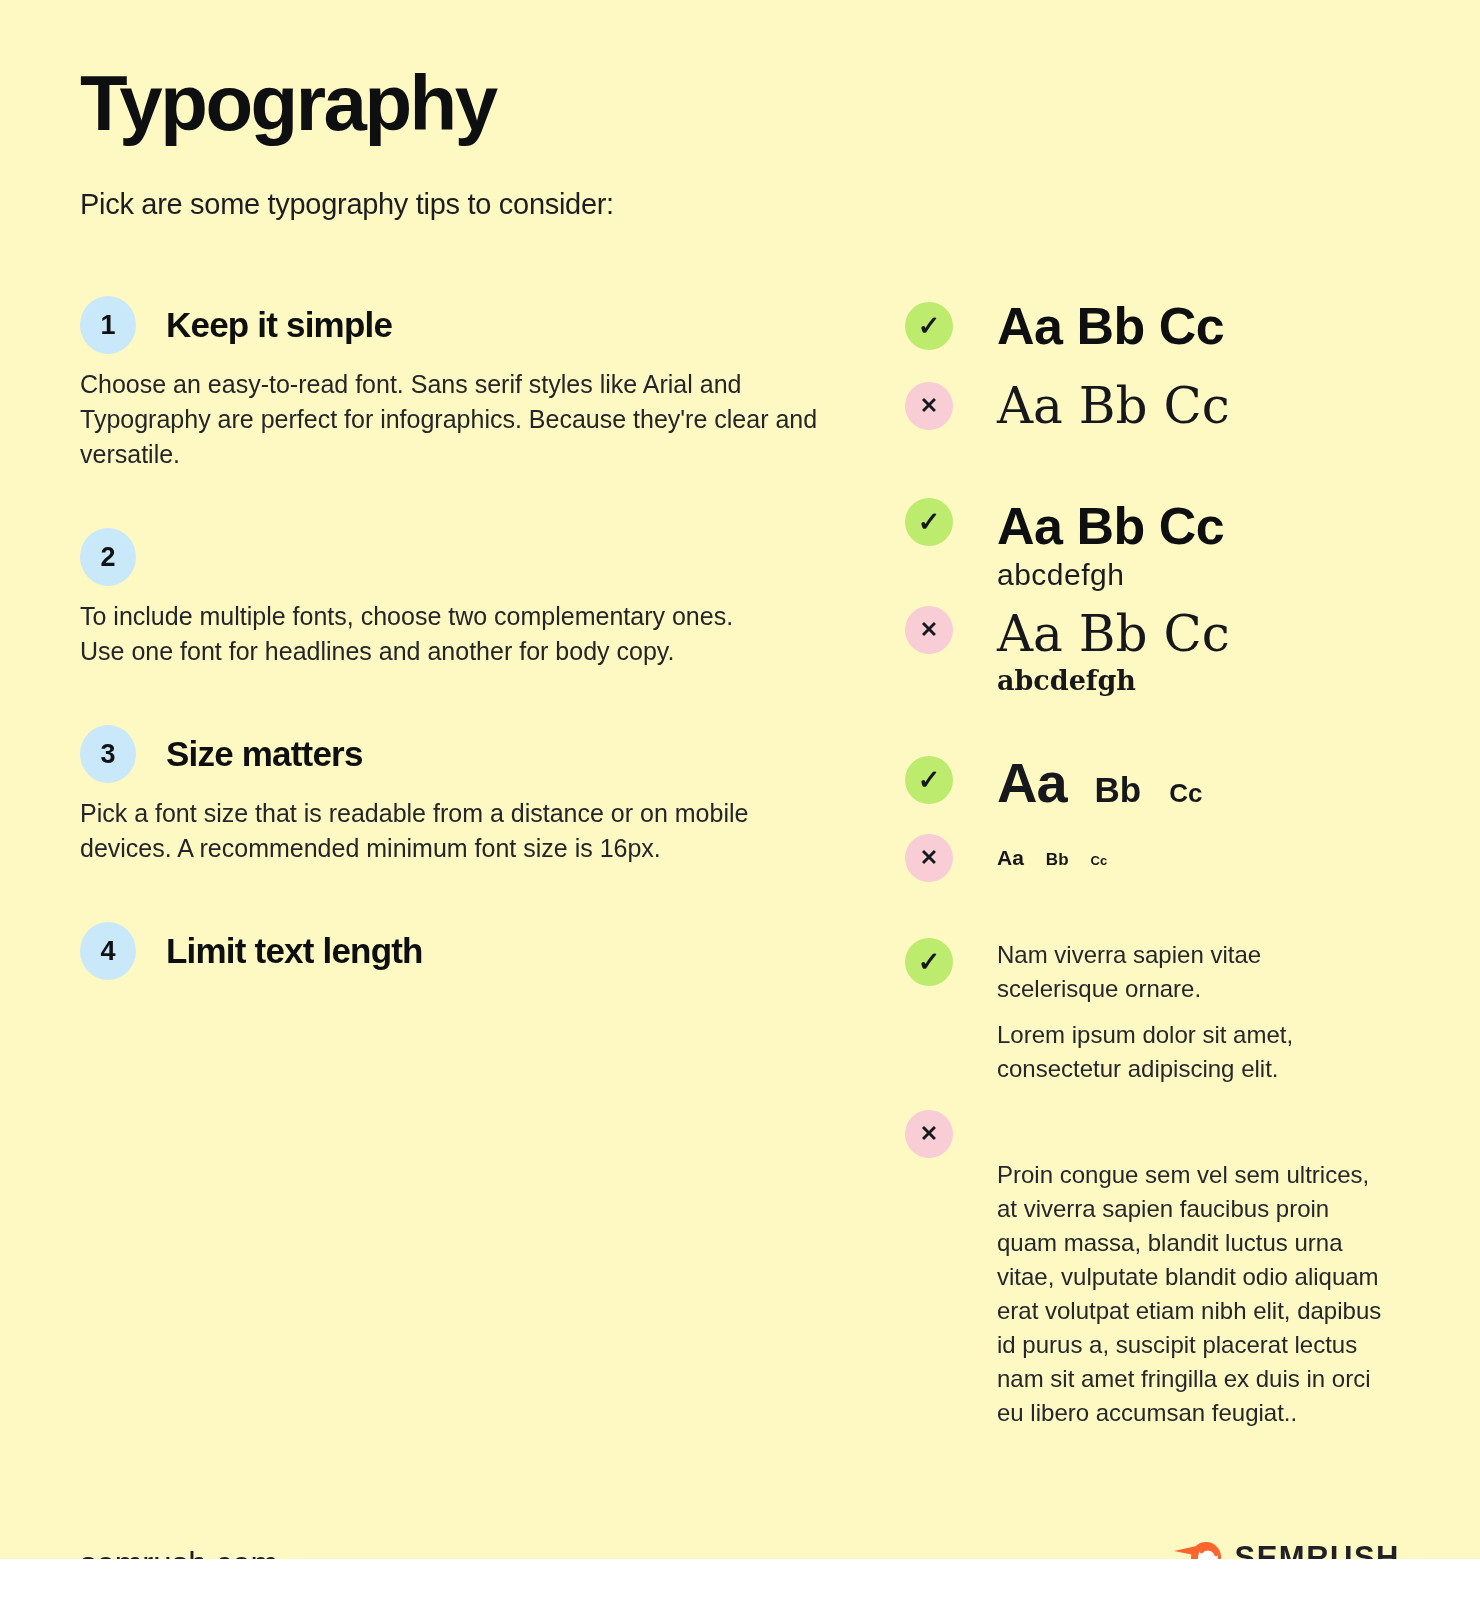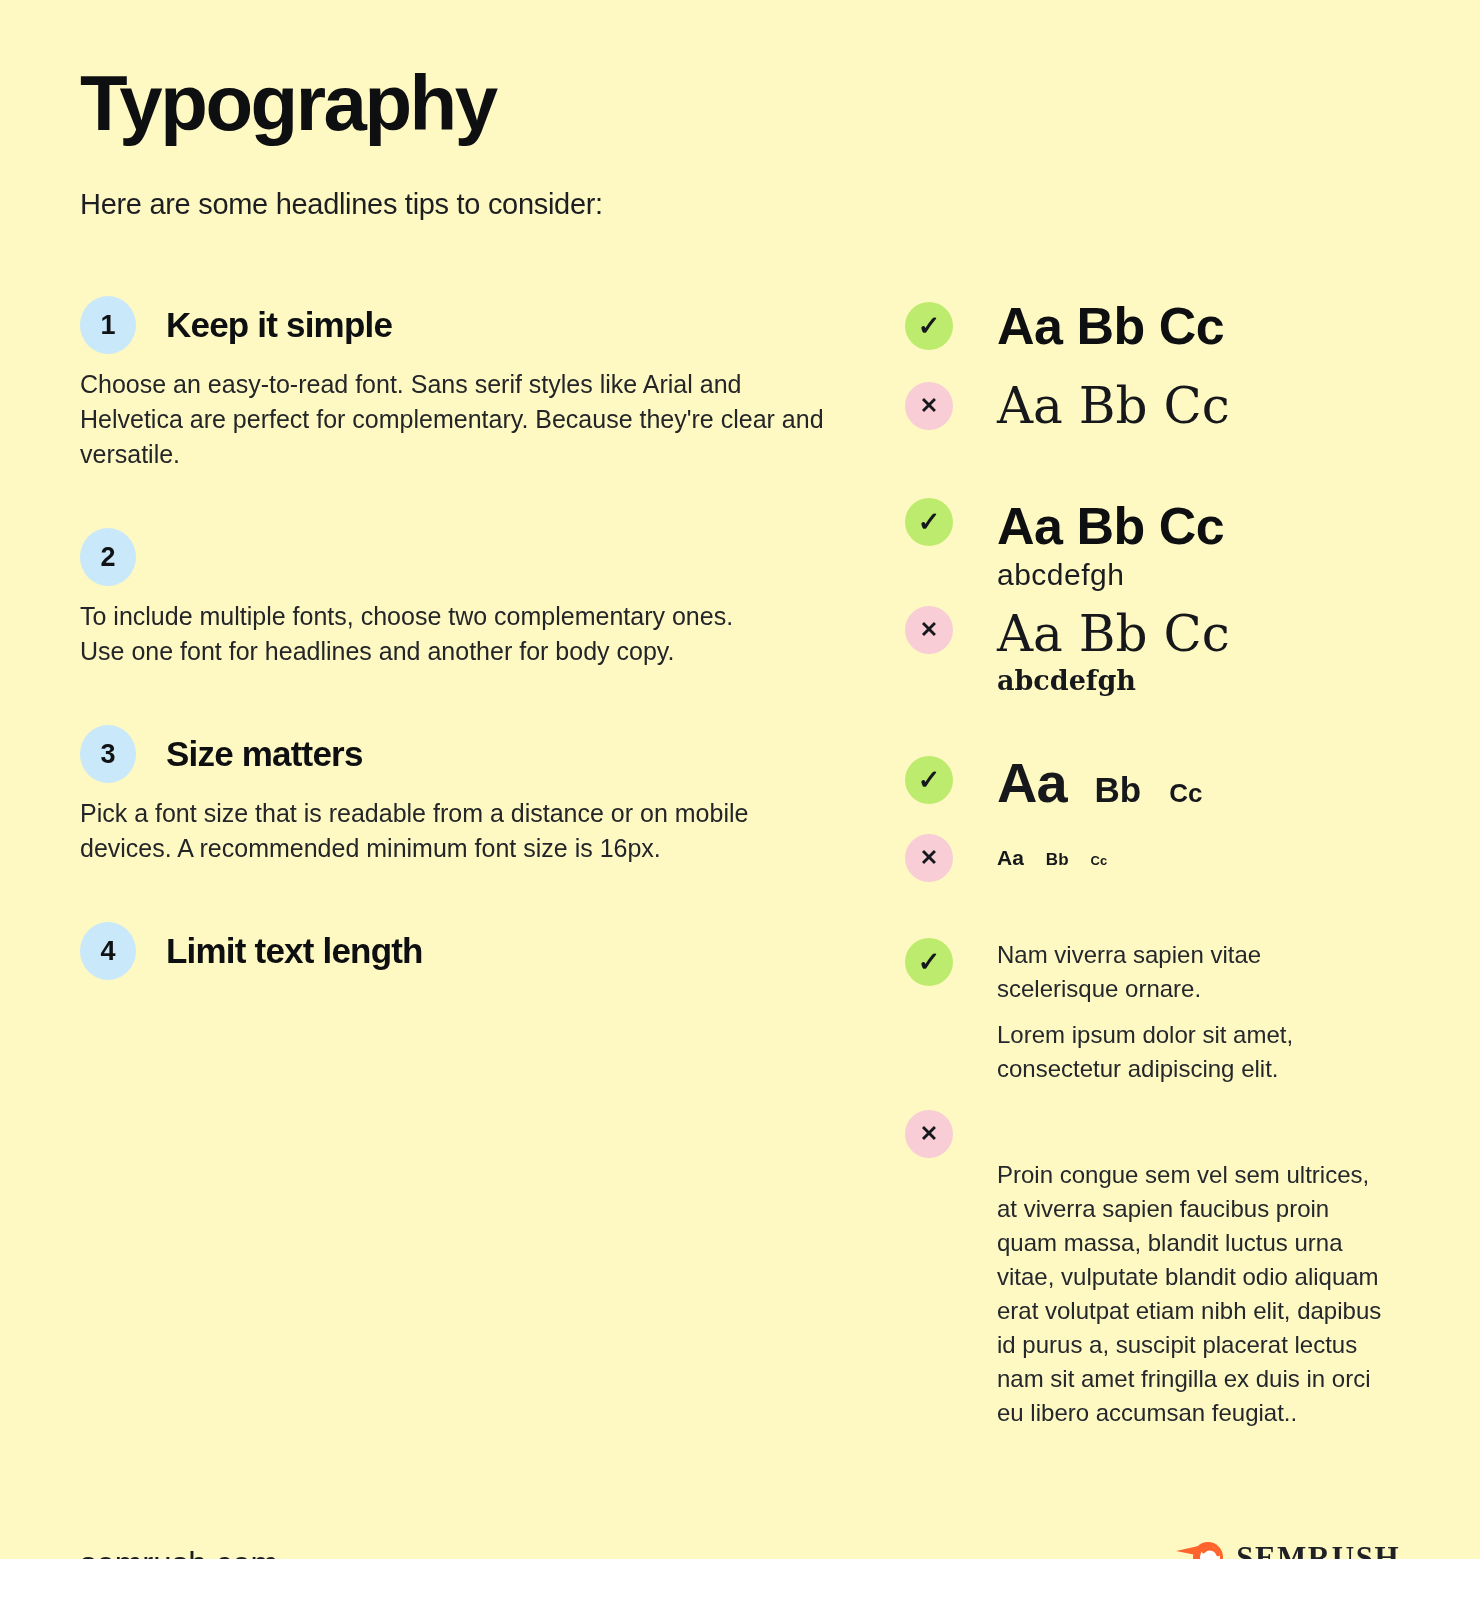--- a/index.html
+++ b/index.html
@@ -109,39 +109,38 @@
     position:absolute; left:80px; top:1545px;
     font-size:33px; color:#1c1e21;
   }
   .brand {
     position:absolute; right:80px; top:1538px;
     display:flex; align-items:center; gap:10px;
   }
   .brand-text {
     font-size:31px; font-weight:700; letter-spacing:1.5px;
     color:#1f2125;
-    font-family:Liberation Serif, serif;
   }
 </style>
 </head>
 <body>
 
 <div class="canvas">
 
   <h1 class="page-title">Typography</h1>
-  <div class="page-subtitle">Here are some headlines tips to consider:</div>
+  <div class="page-subtitle">Pick are some typography tips to consider:</div>
 
   <div class="tips-col">
 
     <div class="tip">
       <div class="tip-header">
         <div class="tip-number">1</div>
         <div class="tip-heading">Keep it simple</div>
       </div>
-      <div class="tip-body w1">Choose an easy-to-read font. Sans serif styles like Arial and Helvetica are perfect for complementary. Because they're clear and versatile.</div>
+      <div class="tip-body w1">Choose an easy-to-read font. Sans serif styles like Arial and Typography are perfect for infographics. Because they're clear and versatile.</div>
     </div>
 
     <div class="tip">
       <div class="tip-header">
         <div class="tip-number">2</div>
       </div>
       <div class="tip-body w2">To include multiple fonts, choose two complementary ones. Use one font for headlines and another for body copy.</div>
     </div>
 
     <div class="tip">

